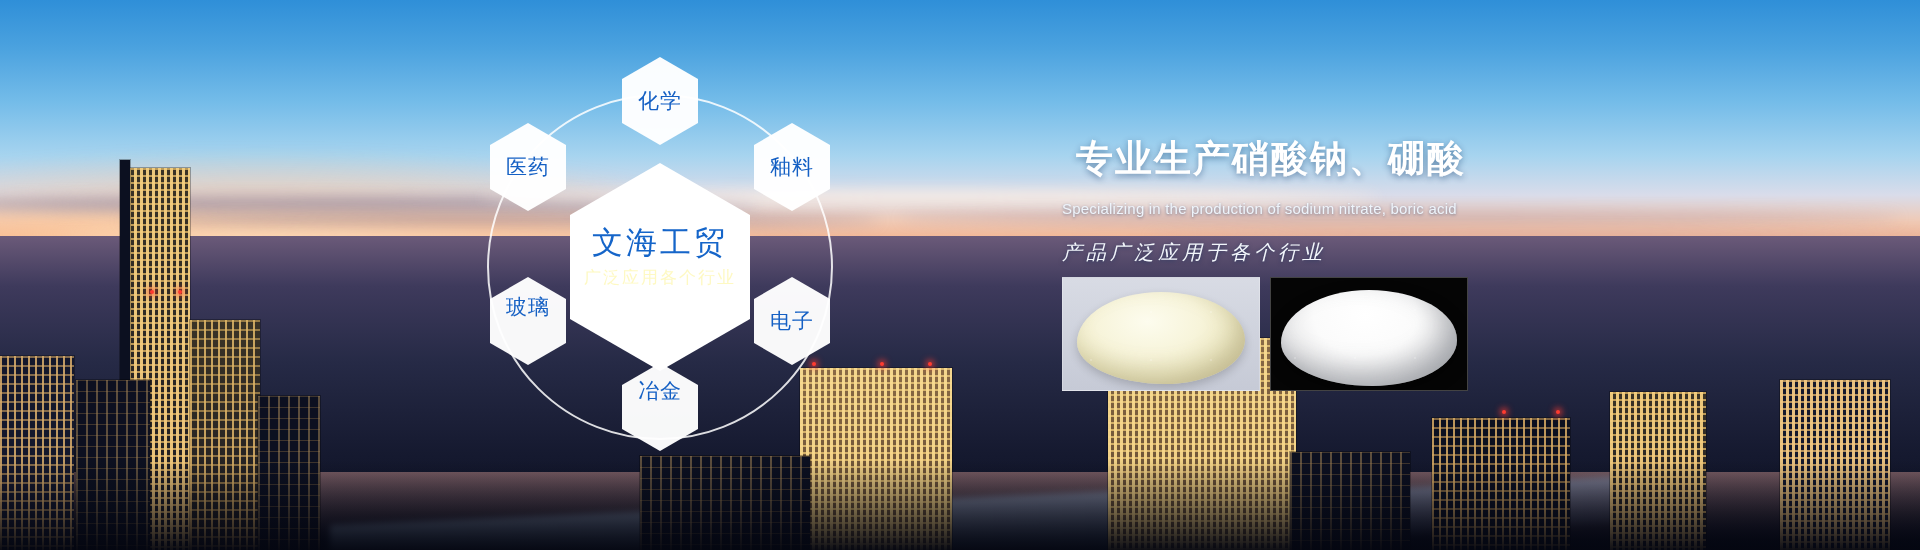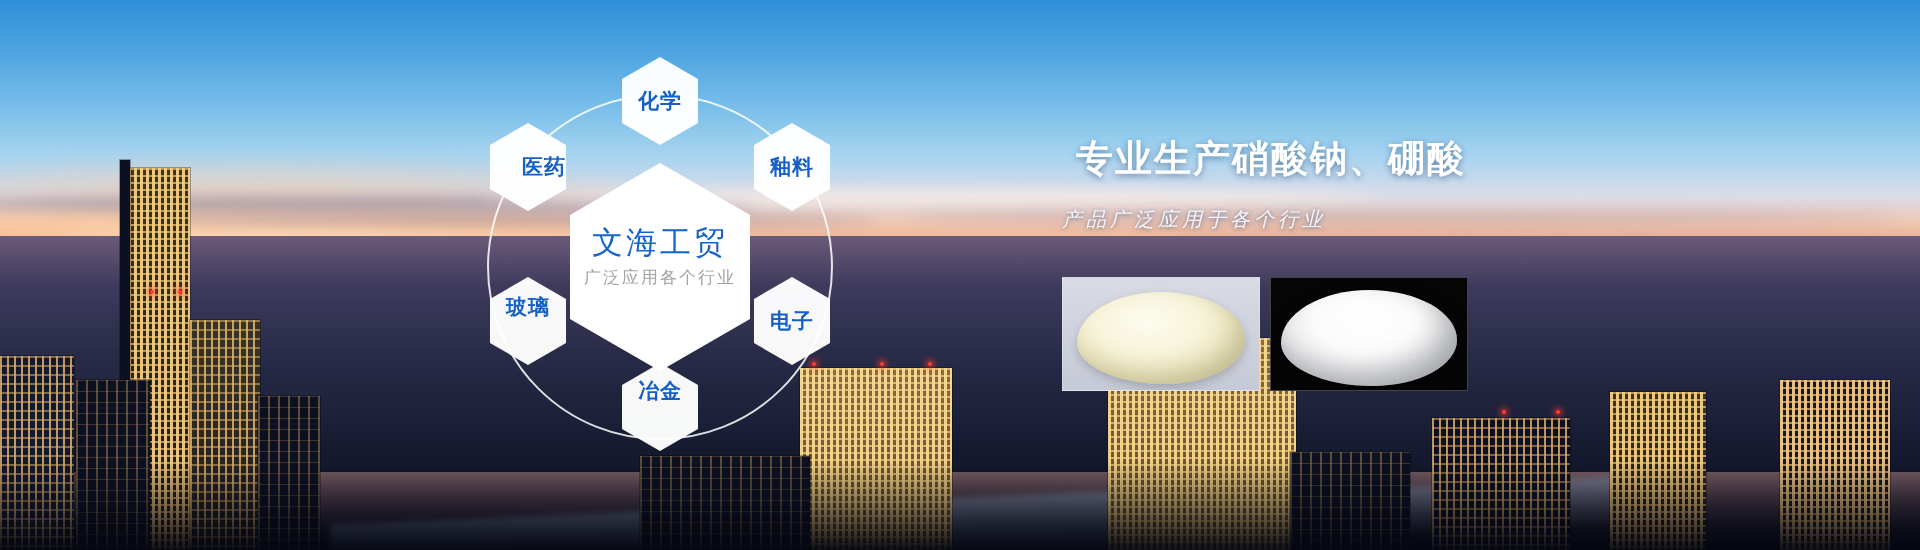--- a/index.html
+++ b/index.html
@@ -109,34 +109,34 @@
     background:linear-gradient(180deg,rgba(6,9,20,0),rgba(4,6,16,.95));
   }
 
   
   .diagram{position:absolute;left:430px;top:15px;width:460px;height:520px;}
   .diagram svg{position:absolute;left:0;top:0;overflow:visible;}
 
   .hexlabel{
     position:absolute;
     color:#1560c4;
-    font-weight:bold;
+    font-weight:normal;
     letter-spacing:1px;
     white-space:nowrap;
     transform:translate(-50%,-50%);
     pointer-events:none;
   }
   .hexlabel.small{font-size:21px;}
   .center-title{
     position:absolute;transform:translate(-50%,-50%);
     color:#1565c9;font-size:31px;font-weight:normal;letter-spacing:3px;white-space:nowrap;
   }
   .center-sub{
     position:absolute;transform:translate(-50%,-50%);
-    color:#a3a3a3;font-size:17px;letter-spacing:2px;white-space:nowrap;
+    color:#fef9c3;font-size:17px;letter-spacing:2px;white-space:nowrap;
   }
 
   
   .copy{position:absolute;left:1060px;top:118px;width:700px;}
   .h1{
     color:#ffffff;font-size:37px;font-weight:bold;letter-spacing:2px;
     margin:16px;white-space:nowrap;
     text-shadow:0 2px 6px rgba(0,40,90,.45);
   }
   .h2{
@@ -268,28 +268,29 @@
       <polygon points="230,348 268,370 268,414 230,436 192,414 192,370" fill="#ffffff" opacity=".97"></polygon>
       <polygon points="98,262 136,284 136,328 98,350 60,328 60,284" fill="#ffffff" opacity=".97"></polygon>
       <polygon points="98,108 136,130 136,174 98,196 60,174 60,130" fill="#ffffff" opacity=".97"></polygon>
     </svg>
 
     <span class="hexlabel small" style="left:230px;top:86px;">化学</span>
     <span class="hexlabel small" style="left:362px;top:152px;">釉料</span>
     <span class="hexlabel small" style="left:362px;top:306px;">电子</span>
     <span class="hexlabel small" style="left:230px;top:376px;">冶金</span>
     <span class="hexlabel small" style="left:98px;top:292px;">玻璃</span>
-    <span class="hexlabel small" style="left:114px;top:152px;">医药</span>
+    <span class="hexlabel small" style="left:98px;top:152px;">医药</span>
 
     <span class="center-title" style="left:230px;top:228px;">文海工贸</span>
     <span class="center-sub" style="left:230px;top:262px;">广泛应用各个行业</span>
   </div>
 
   <div class="copy">
     <h1 class="h1">专业生产硝酸钠、硼酸</h1>
+    <p class="h2">Specializing in the production of sodium nitrate, boric acid</p>
     <p class="h3">产品广泛应用于各个行业</p>
   </div>
 
   <div class="photos">
     <div class="photo p1">
       <div class="pile cream">
         <div class="grain"></div>
       </div>
     </div>
     <div class="photo p2">

